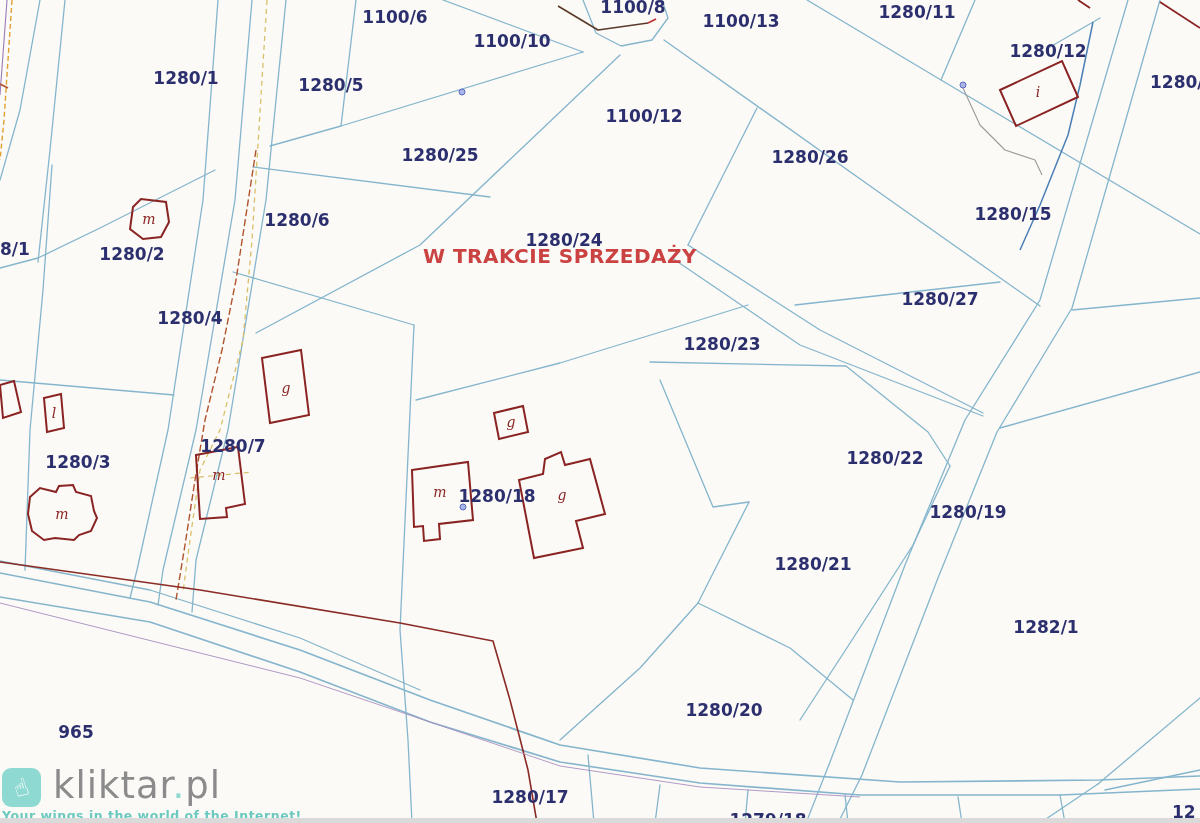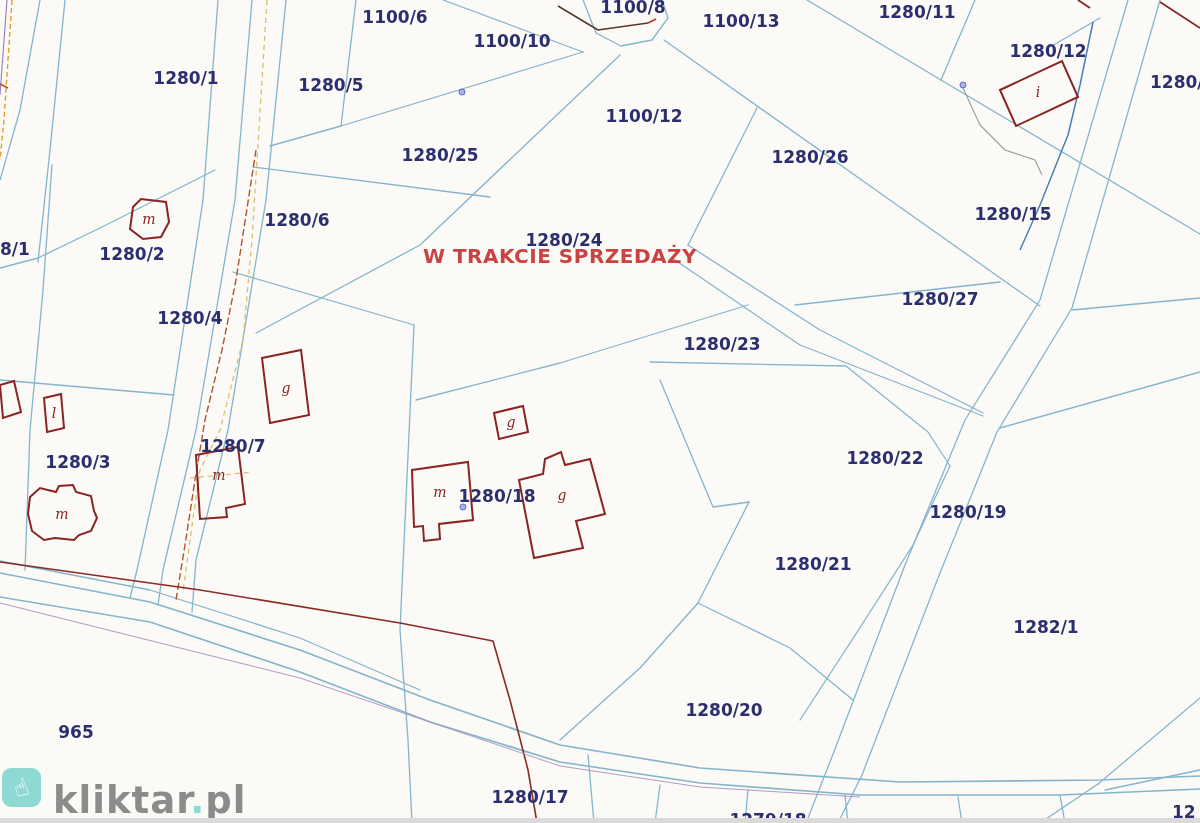--- a/index.html
+++ b/index.html
@@ -19,21 +19,21 @@
   }
   #logo-box{
     width:39px;height:39px;border-radius:9px;margin-top:3px;
     display:flex;align-items:center;justify-content:center;
   }
   #logo-hand{
     color:#ffffff;font-size:24px;line-height:1;transform:rotate(-18deg);
     font-family:"DejaVu Sans",sans-serif;
   }
   #logo-word{
-    font-size:37px;font-weight:700;line-height:40px;margin-top:16px;
+    font-size:37px;font-weight:400;line-height:40px;margin-top:1px;
     font-family:"DejaVu Sans",sans-serif;letter-spacing:1px;
   }
   #logo-tagline{
     position:absolute;left:0px;top:43px;width:300px;
     font-size:12.5px;font-weight:700;letter-spacing:.5px;
     font-family:"DejaVu Sans",sans-serif;
   }
   #bottom-strip{
     position:absolute;left:0;bottom:0;width:1200px;height:5px;background:#dadada;
   }
@@ -159,16 +159,17 @@
       <text x="950" y="834" fill="#2c2f6d" font-size="17" text-anchor="middle" class="parcel-label">1275/14</text>
       <text x="1172" y="818" fill="#2c2f6d" font-size="17" text-anchor="start" class="parcel-label">12</text>
       <text x="560" y="263" fill="#cb4242" font-size="20" text-anchor="middle" class="status-label">W TRAKCIE SPRZEDAŻY</text>
     </svg>
 
   <div id="logo">
     <div id="logo-box" style="background: rgb(142, 218, 210);">
       <span id="logo-hand">☝</span>
     </div>
     <div id="logo-word" style="color: rgb(139, 139, 139);"><span>kliktar</span><span id="logo-dot" style="color: rgb(142, 218, 210);">.</span><span>pl</span></div>
+    <div id="logo-tagline" style="color: rgb(108, 201, 191);">Your wings in the world of the Internet!</div>
   </div>
 
   <div id="bottom-strip"></div>
 </div>
 
 </body></html>

